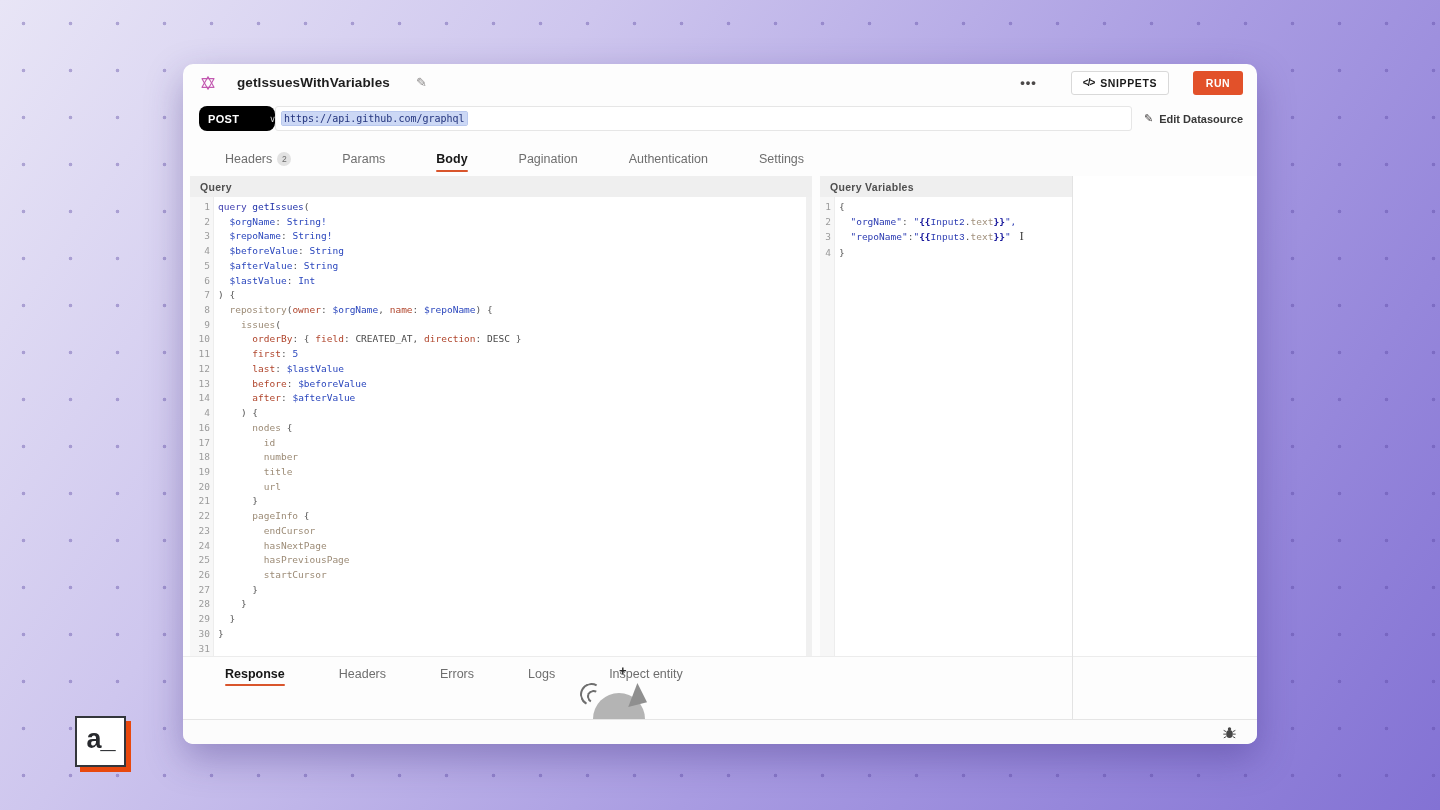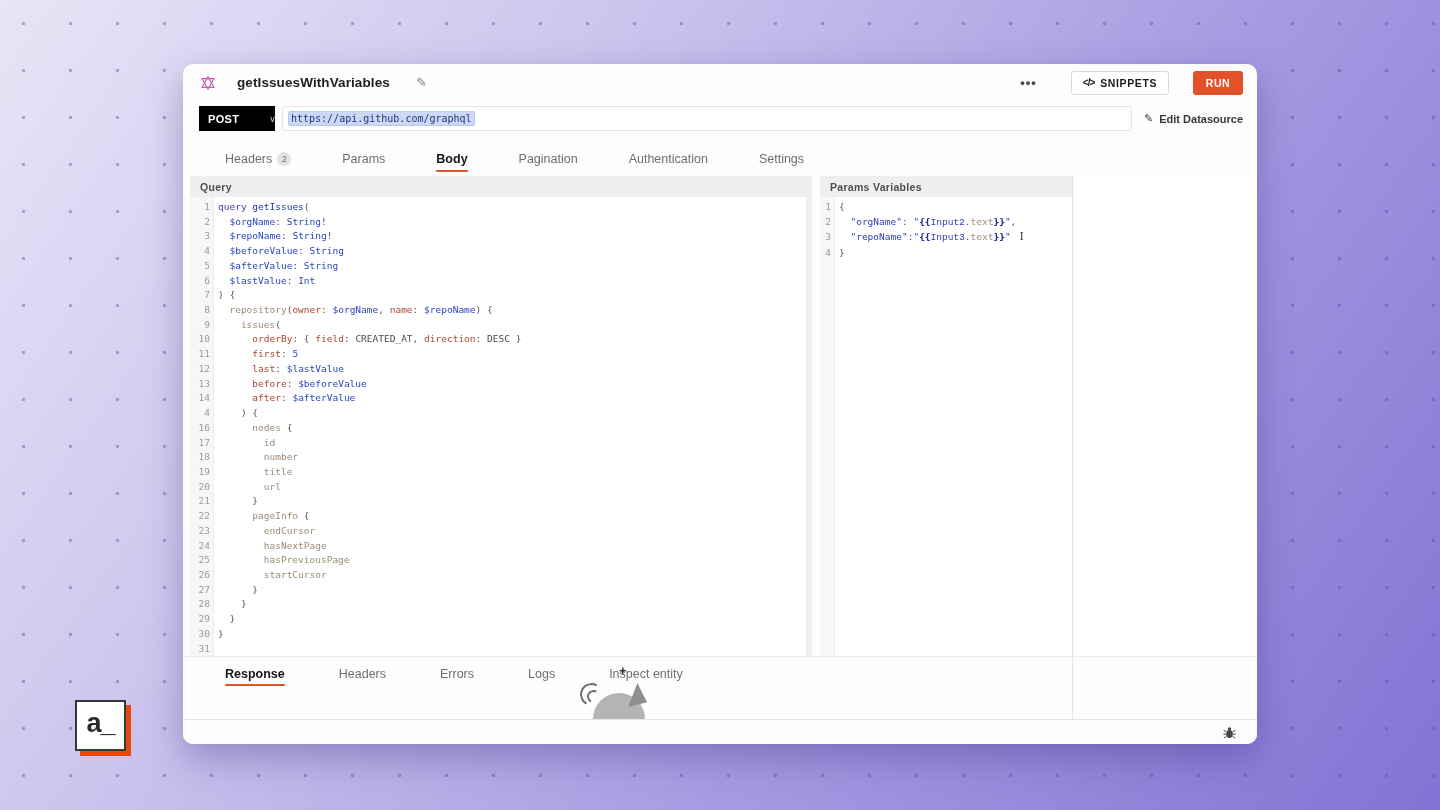--- a/index.html
+++ b/index.html
@@ -37,27 +37,27 @@
   .snippets-btn .sn-label { font-size:10.5px; font-weight:700; color:#191919; letter-spacing:0.6px; }
   .run-btn {
     background:#e2512a; color:#fff; border:none; border-radius:3px; height:24px; width:50px;
     margin-left:12px; font-size:10.5px; font-weight:700; letter-spacing:0.6px; cursor:pointer;
     font-family:"Liberation Sans", sans-serif;
   }
 
   
   .url-row { height:41px; display:flex; align-items:center; padding:0 14px 6px 16px; }
   .method-dd {
-    background:#000; color:#fff; height:25px; width:76px; border-radius:0;
+    background:#000; color:#fff; height:25px; width:76px; border-radius:8px;
     display:flex; align-items:center; justify-content:space-between; padding:0 9px; cursor:pointer;gap:30px;
   }
   .method-dd .m-label { font-size:11px; font-weight:700; letter-spacing:0.3px; }
   .method-dd .caret { font-size:9px; color:#cfcfcf; }
   .url-input {
-    flex:1; height:25px; margin-left:7px; background:#fff; border:1px solid #e6e6e6; border-radius:3px;
+    flex:1; height:25px; background:#fff; border:1px solid #e6e6e6; border-radius:3px;
     display:flex; align-items:center; padding:0 6px; cursor:text;
   }
   .url-text {
     font-family:"DejaVu Sans Mono", monospace; font-size:10px; color:#24357e;
     background:#ccd8f5; outline:1px solid #b9c8ee; border-radius:1px; padding:1px 2px;
   }
   .edit-ds { display:flex; align-items:center; gap:6px; margin-left:12px; cursor:pointer; }
   .edit-ds .eds-pencil { font-size:11px; color:#4b4848; }
   .edit-ds .eds-label { font-size:11px; font-weight:600; color:#383838; }
 
@@ -126,21 +126,21 @@
   .cat { position:absolute; left:404px; bottom:25px; width:62px; height:48px; pointer-events:none; }
   .cat-head { position:absolute; bottom:0; left:6px; width:52px; height:26px; background:#b4b4b4; border-radius:27px 27px 0 0; }
   .cat-ear  { position:absolute; bottom:12px; left:40px; width:20px; height:24px; background:#8f8f8f; clip-path:polygon(6% 100%, 52% 0%, 100% 80%); }
   .cat-arc  { position:absolute; border:2px solid #6f6f6f; border-radius:50%; border-right-color:transparent; border-bottom-color:transparent; transform:rotate(-16deg); }
   .arc-sm { width:13px; height:13px; left:0px;  bottom:16px; }
   .arc-lg { width:23px; height:23px; left:-7px; bottom:13px; }
   .cat-plus { position:absolute; top:-8px; left:32px; font-size:13px; font-weight:700; color:#2d2d2d; }
 
   
   .logo {
-    position:absolute; left:75px; top:700px; width:51px; height:51px; background:#fff;
+    position:absolute; left:75px; top:716px; width:51px; height:51px; background:#fff;
     border:2px solid #33363b; box-shadow:5px 5px 0 0 #e8480e;
     display:flex; align-items:center; justify-content:center;
   }
   .logo-text { font-size:27px; font-weight:700; color:#27292d; letter-spacing:-1px; line-height:1; margin-top:-4px; }
 </style>
 </head>
 <body>
 
 <div class="card">
 
@@ -327,21 +327,21 @@
             <div class="code-line">
               <span class="ln">31</span>
               <span class="lt"></span>
             </div>
           </div>
         <div class="scroll-track"></div>
       </div>
     </div>
     <div class="ed-gap"></div>
     <div class="editor-col right">
-      <div class="panel-head">Params Variables</div>
+      <div class="panel-head">Query Variables</div>
       <div class="editor">
         <div class="gutter-bg"></div>
         <div class="code" id="vars-code">
             <div class="code-line">
               <span class="ln">1</span>
               <span class="lt"><span class="tk-p">{</span></span>
             </div>
             <div class="code-line">
               <span class="ln">2</span>
               <span class="lt"><span class="tk-t">  </span><span class="tk-str">"orgName"</span><span class="tk-p">:</span><span class="tk-t"> </span><span class="tk-str">"</span><span class="tk-mus">{{</span><span class="tk-name">Input2</span><span class="tk-p">.</span><span class="tk-sub">text</span><span class="tk-mus">}}</span><span class="tk-str">",</span></span>

